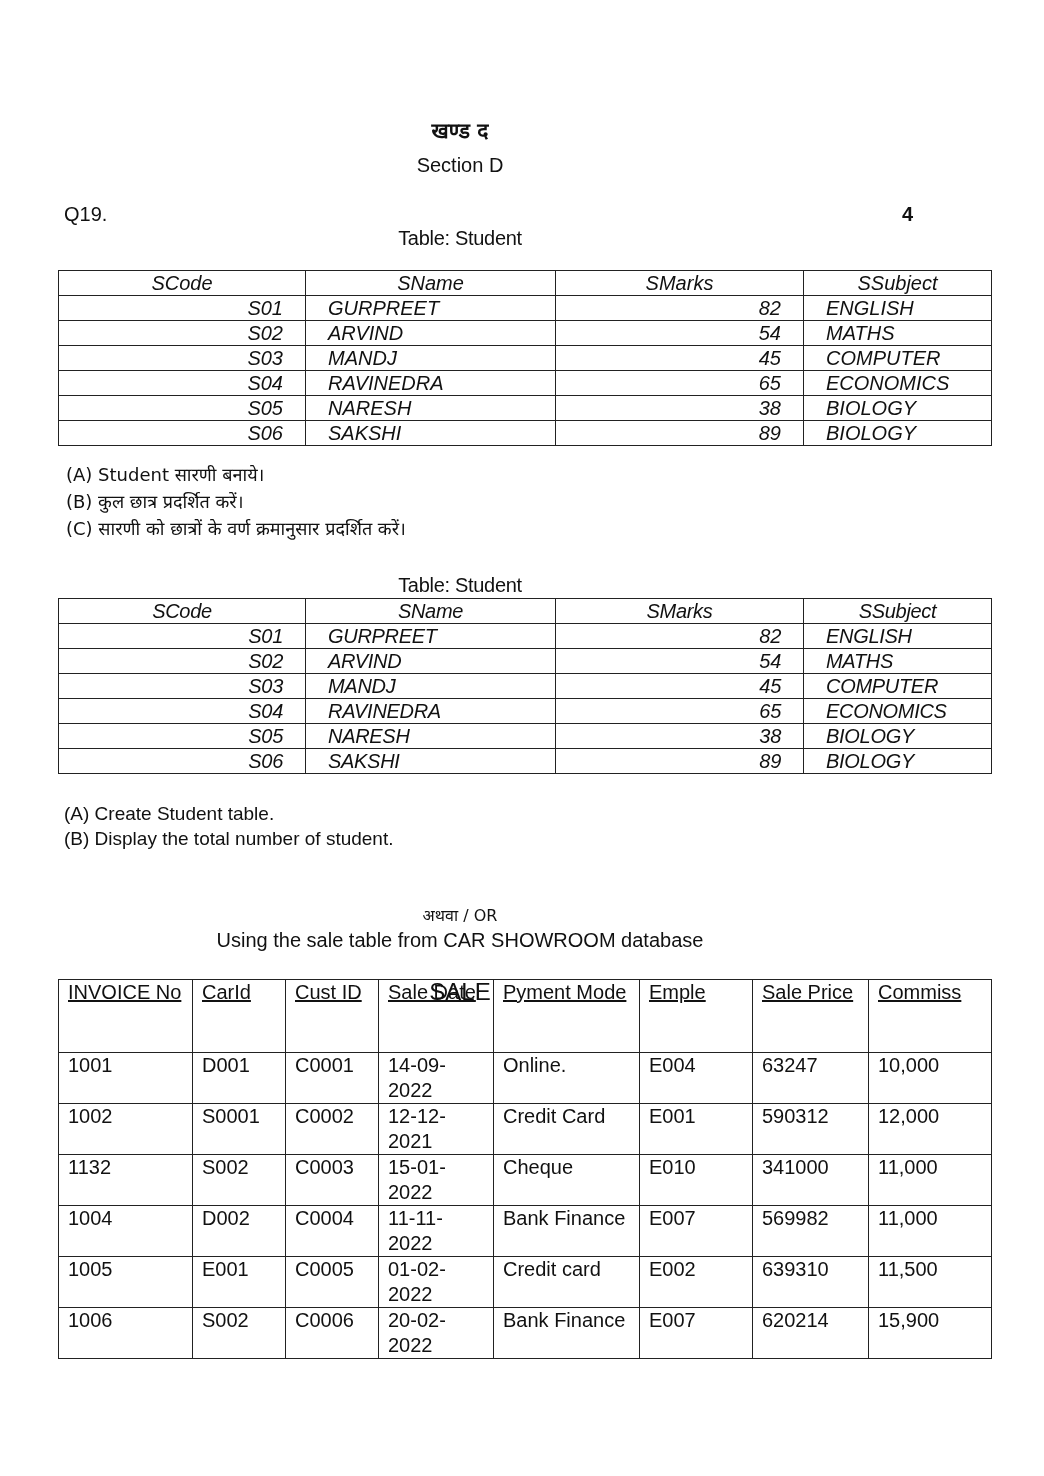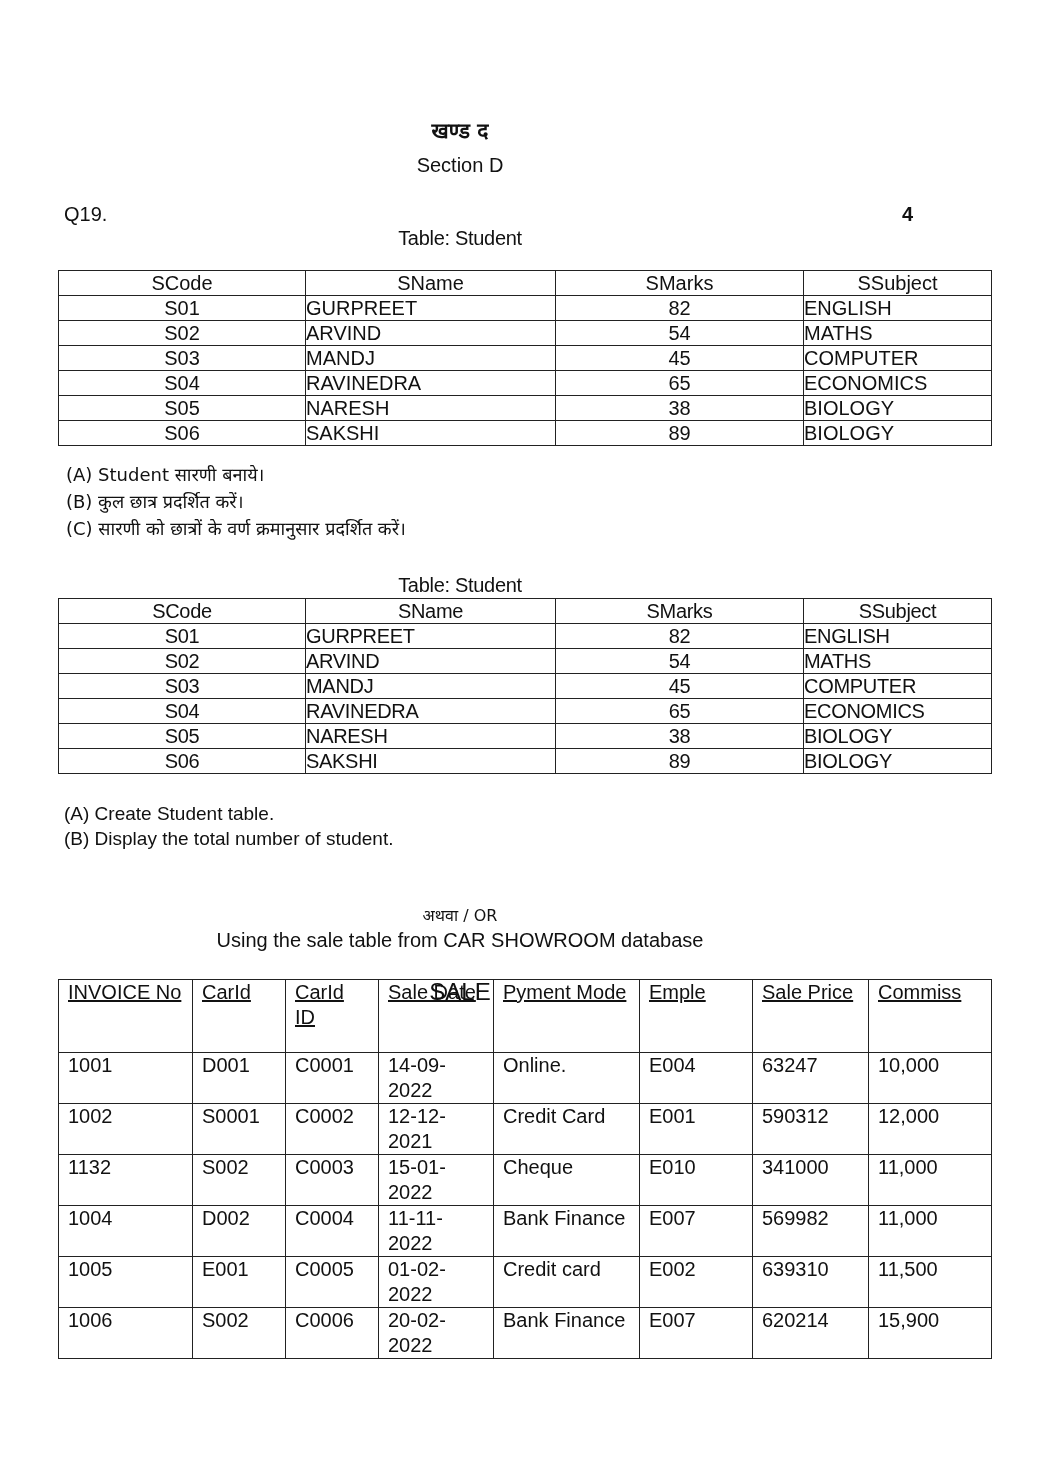--- a/index.html
+++ b/index.html
@@ -5,23 +5,23 @@
     html, body { margin:0; padding:0; background:#ffffff; }
     body { width:1044px; height:1476px; position:relative; color:#111; font-family:"Liberation Sans", sans-serif; overflow:hidden; }
     .abs { position:absolute; }
     .center { left:0; width:920px; text-align:center; }
     .hindi-title { top:116px; font-size:21px; font-weight:bold; font-family:"DejaVu Sans", sans-serif; }
     .section-title { top:154px; font-size:20px; }
     .qnum { top:203px; left:64px; font-size:20px; font-family:"Liberation Sans Narrow","Liberation Sans", sans-serif; }
     .marks { top:203px; left:902px; font-size:20px; font-weight:bold; }
     .tcaption { font-size:20px; }
     table.st { position:absolute; left:58px; width:933px; border-collapse:collapse; table-layout:fixed; font-size:20px; }
-    table.st td, table.st th { border:1.5px solid #222; padding:0 0; height:24px; line-height:24px; font-weight:normal; }
+    table.st td, table.st th { border:1.5px solid #222; padding:0 22px; height:24px; line-height:24px; font-weight:normal;font-style:italic; }
     table.st th { text-align:center; }
-    table.st td.c { text-align:center; }
+    table.st td.c { text-align:right; }
     table.st td.l { text-align:left; }
     table.st col.c1 { width:247px; } table.st col.c2 { width:250px; } table.st col.c3 { width:248px; } table.st col.c4 { width:188px; }
     .narrow { font-family:"Liberation Sans", sans-serif; letter-spacing:-0.3px; }
     .qlist { font-size:19px; line-height:26px; }
     .qlist div { white-space:nowrap; }
     .hindi-q { font-family:"DejaVu Sans", sans-serif; font-size:18px; line-height:27px; }
     table.sale { position:absolute; left:58px; top:979px; width:933px; border-collapse:collapse; table-layout:fixed; font-size:20px; }
     table.sale th, table.sale td { border:1.5px solid #222; padding:0 9px; text-align:left; vertical-align:top; line-height:25px; font-weight:normal; }
     table.sale th { height:72px; padding-top:0;text-decoration:underline; }
     table.sale td { height:50px; }
@@ -165,21 +165,21 @@
       <col style="width:115px">
     <col style="width:146px">
       <col style="width:113px">
       <col style="width:116px">
       <col style="width:123px">
   </colgroup>
   <tbody>
       <tr>
     <th>INVOICE No</th>
     <th>CarId</th>
-    <th>CarId ID</th>
+    <th>Cust ID</th>
     <th>Sale Date</th>
     <th>Pyment Mode</th>
     <th>Emple</th>
     <th>Sale Price</th>
     <th>Commiss</th>
   </tr>
   <tr>
     <td>1001</td>
     <td>D001</td>
     <td>C0001</td>

